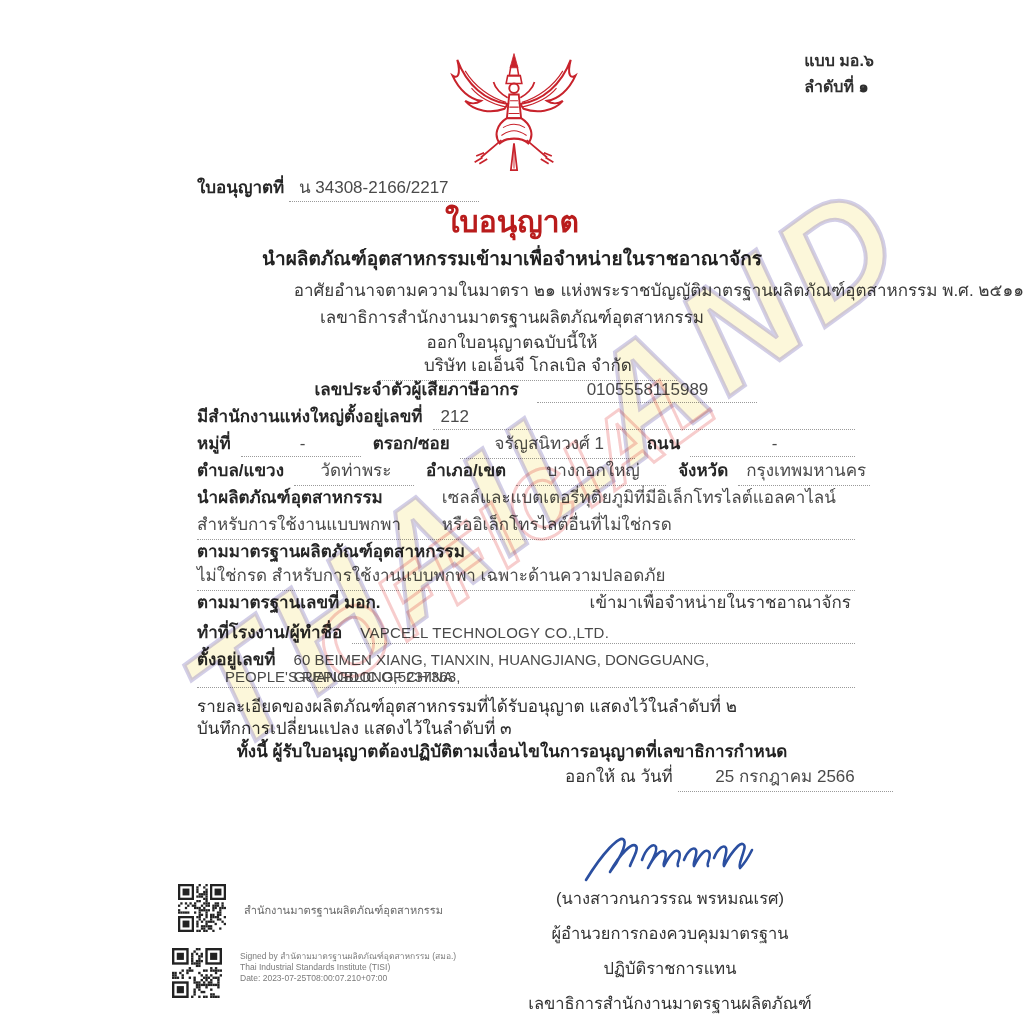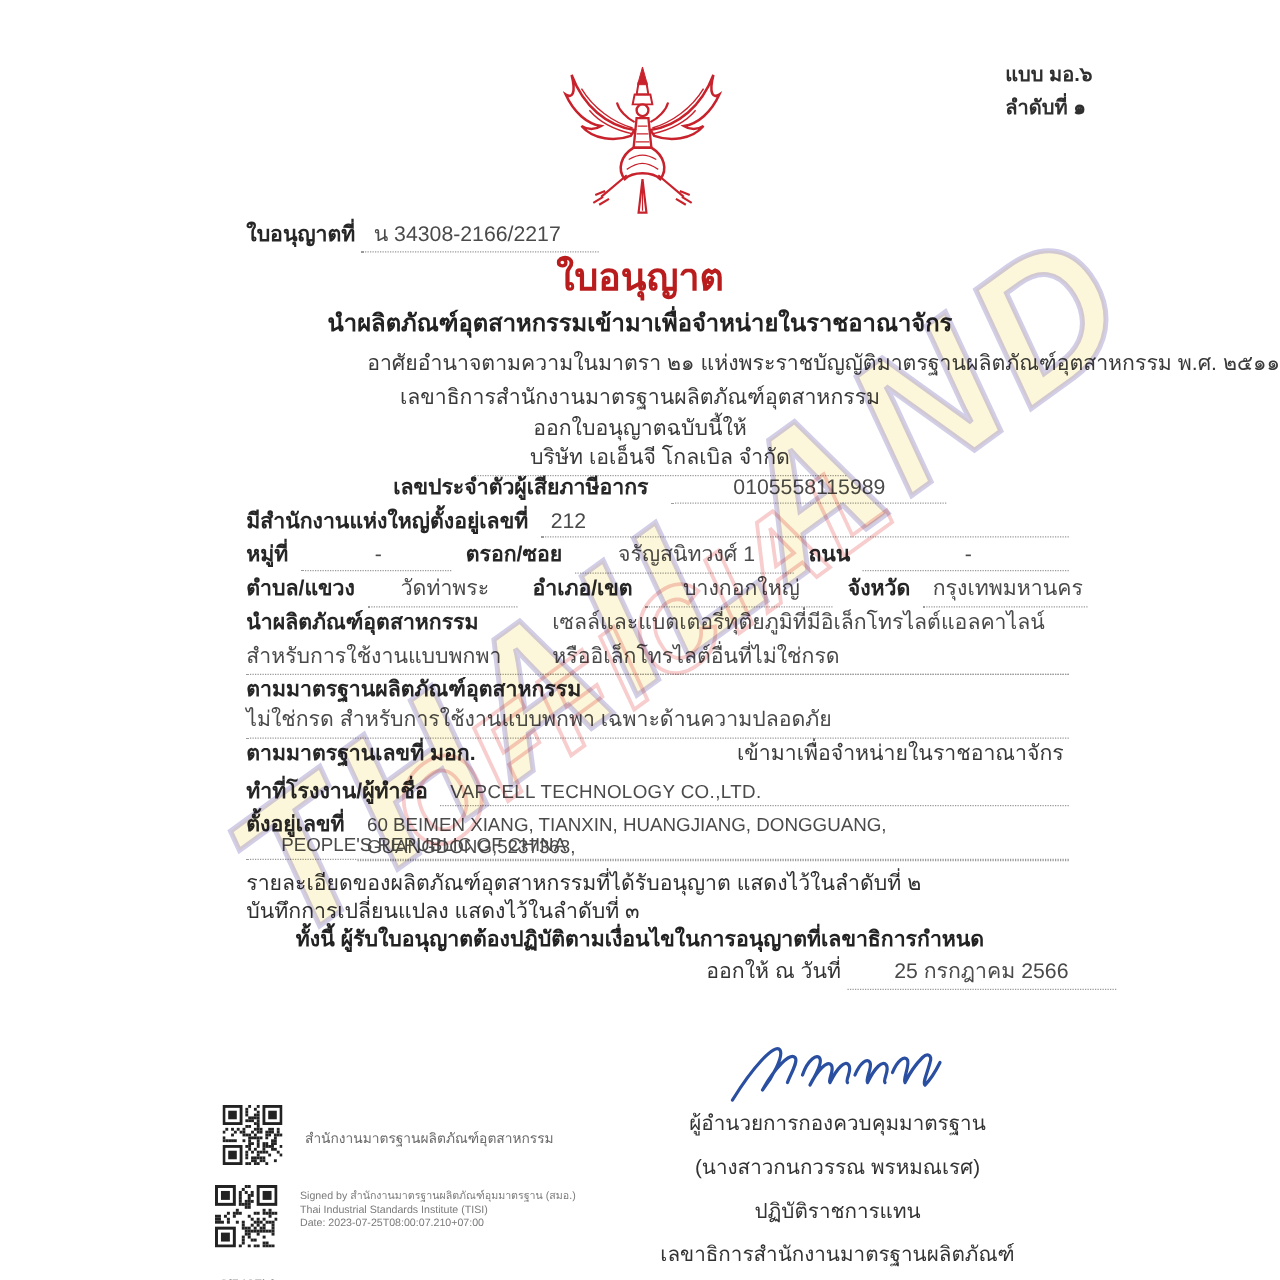--- a/index.html
+++ b/index.html
@@ -211,22 +211,22 @@
     <svg class="abs signature-svg" viewBox="0 0 180 68" aria-hidden="true">
       <g fill="none" stroke="#2b4fa0" stroke-width="2.6" stroke-linecap="round" stroke-linejoin="round">
         <path d="M6 60 C22 34 40 14 44 20 C47 25 38 42 30 52 C40 34 52 22 56 26 C59 29 52 40 50 46"></path>
         <path d="M62 40 C66 28 74 22 76 27 C78 32 70 44 68 48 C74 36 82 28 85 32 C88 36 82 44 84 46 C90 34 96 28 99 32 C102 36 96 44 98 46"></path>
         <path d="M104 40 C108 30 114 26 116 30 C118 34 112 44 114 46 C120 34 126 28 129 32 C132 36 126 44 128 46"></path>
         <path d="M134 38 C138 28 144 24 146 28 C148 32 142 44 144 46 C148 38 154 30 158 26 C162 22 166 24 164 30 C162 38 158 46 160 48 C164 44 168 38 172 30"></path>
       </g>
     </svg>
 
     <div class="abs sig-block">
+      <div>(นางสาวกนกวรรณ พรหมณเรศ)</div>
       <div>ผู้อำนวยการกองควบคุมมาตรฐาน</div>
-      <div>(นางสาวกนกวรรณ พรหมณเรศ)</div>
       <div>ปฏิบัติราชการแทน</div>
       <div>เลขาธิการสำนักงานมาตรฐานผลิตภัณฑ์อุตสาหกรรม</div>
     </div>
 
     <svg class="abs qr qr1" viewBox="0 0 21 21" id="qr1" aria-hidden="true">
         <rect x="0" y="0" width="21" height="21" fill="#fff"></rect>
         <rect x="9" y="0" width="1" height="1" fill="#222"></rect>
         <rect x="12" y="0" width="1" height="1" fill="#222"></rect>
         <rect x="8" y="1" width="1" height="1" fill="#222"></rect>
         <rect x="11" y="1" width="1" height="1" fill="#222"></rect>
@@ -465,20 +465,20 @@
         <rect x="1" y="1" width="5" height="5" fill="#fff"></rect>
         <rect x="2" y="2" width="3" height="3" fill="#222"></rect>
         <rect x="14" y="0" width="7" height="7" fill="#222"></rect>
         <rect x="15" y="1" width="5" height="5" fill="#fff"></rect>
         <rect x="16" y="2" width="3" height="3" fill="#222"></rect>
         <rect x="0" y="14" width="7" height="7" fill="#222"></rect>
         <rect x="1" y="15" width="5" height="5" fill="#fff"></rect>
         <rect x="2" y="16" width="3" height="3" fill="#222"></rect>
       </svg>
     <div class="abs qr2-text">
-      <div>Signed by สำนักงานมาตรฐานผลิตภัณฑ์อุมมาตรฐาน (สมอ.)</div>
+      <div>Signed by สำนัตามมาตรฐานผลิตภัณฑ์อุตสาหกรรม (สมอ.)</div>
       <div>Thai Industrial Standards Institute (TISI)</div>
       <div>Date: 2023-07-25T08:00:07.210+07:00</div>
     </div>
     <div class="abs qr-hash">2f5407bf</div>
 
   </div>
 </div>
 
 </body></html>

